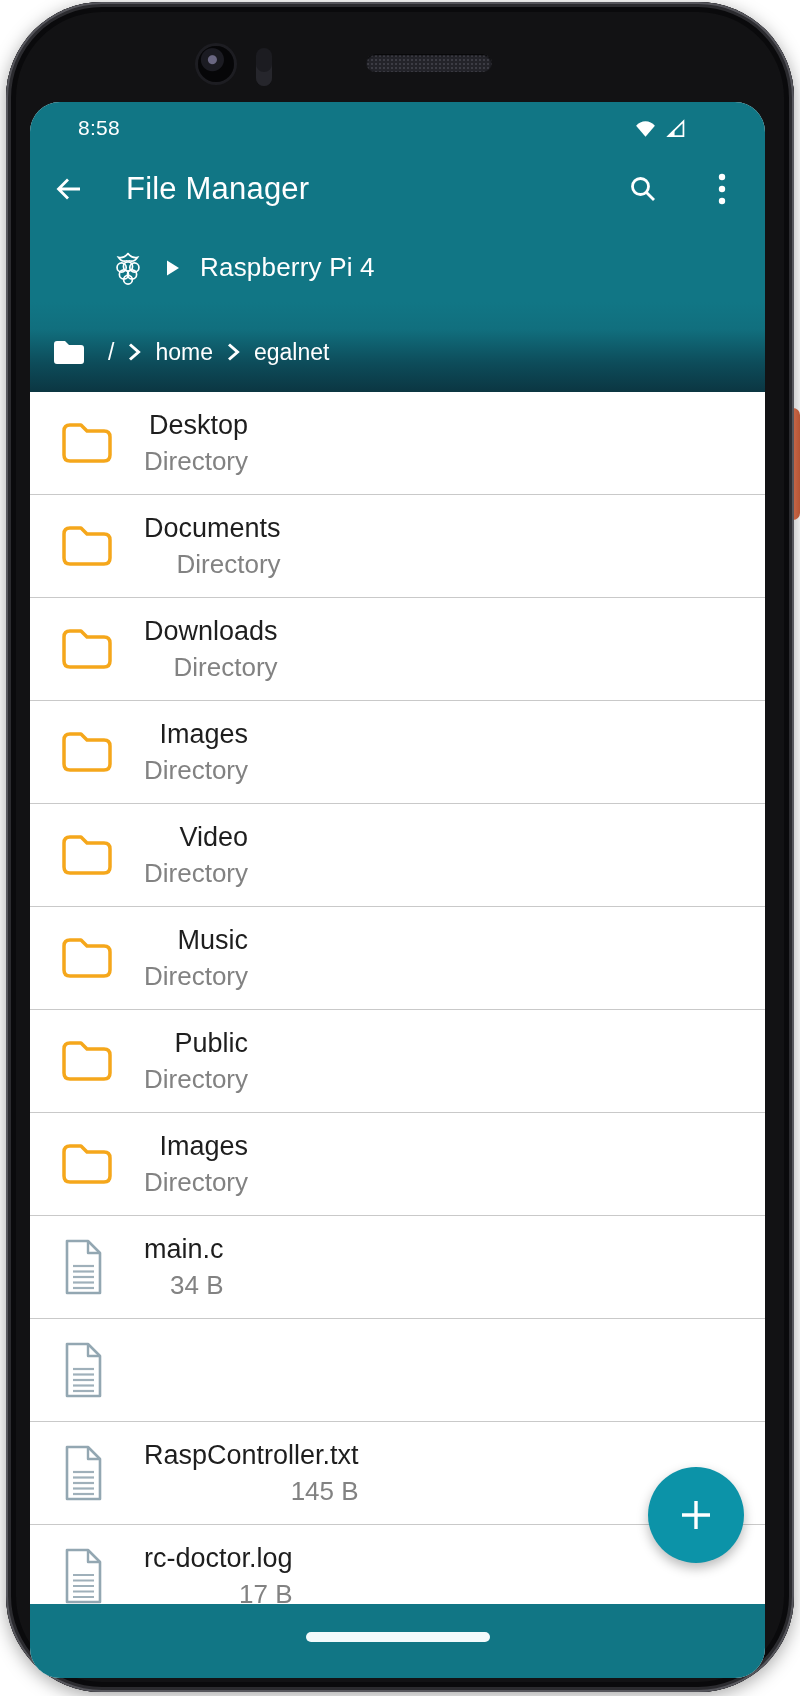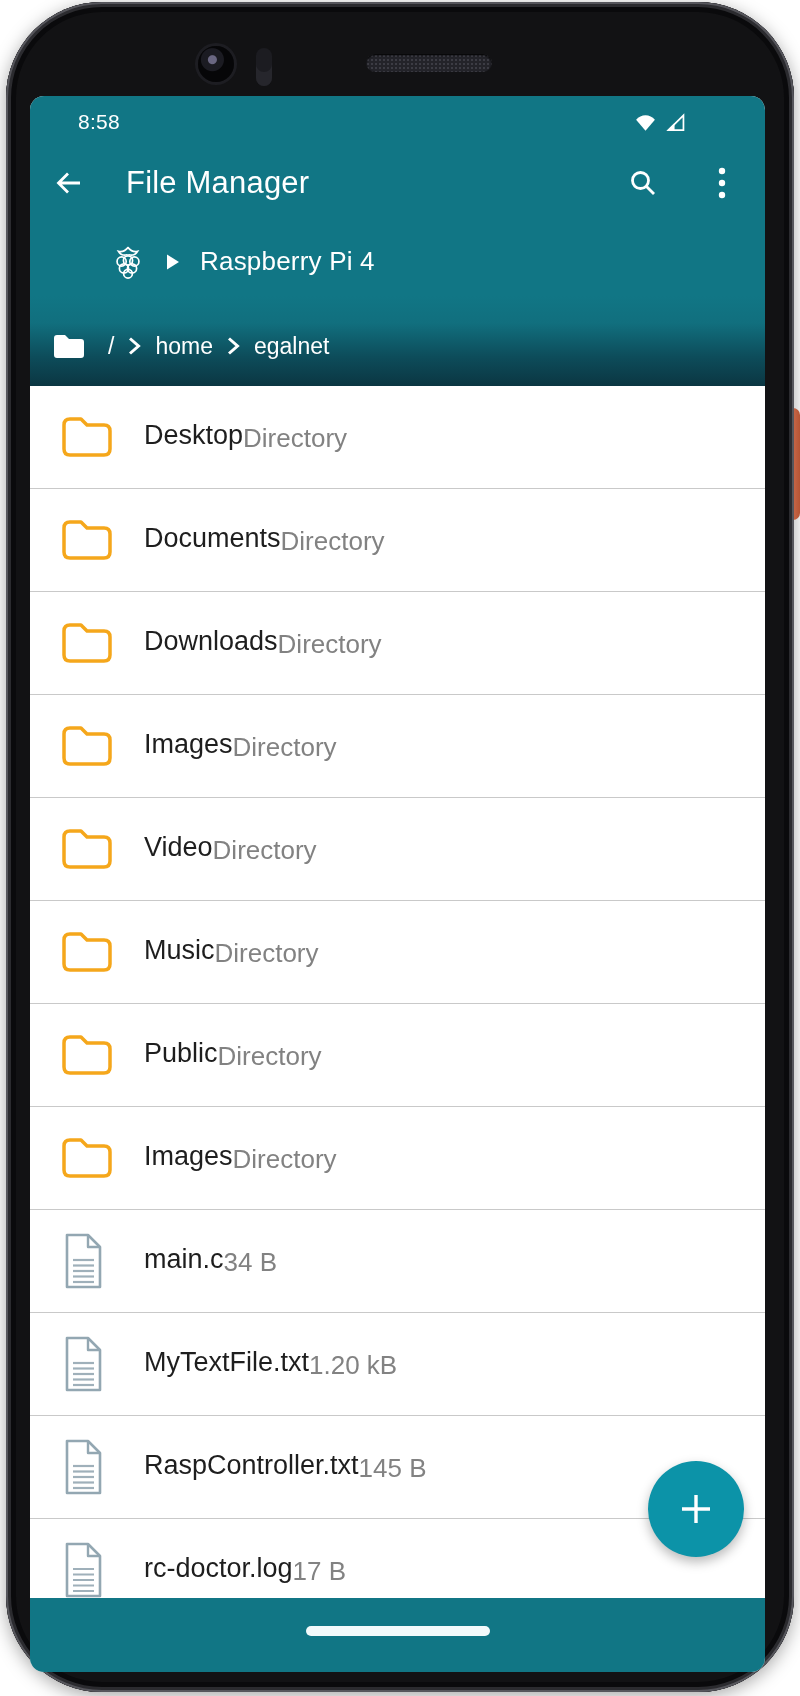--- a/index.html
+++ b/index.html
@@ -16,21 +16,21 @@
   .camera{position:absolute;left:192px;top:44px;width:36px;height:36px;border-radius:50%;
           background:radial-gradient(circle at 40% 38%,#6a6782 0 4px,#1b1b22 5px 11px,#060608 12px);
           box-shadow:0 0 0 3px #1d1d22;}
   .sensor{position:absolute;left:250px;top:46px;width:16px;height:38px;border-radius:9px;
           background:#1c1c21;box-shadow:inset 0 -14px 0 #26262c;}
   .speaker{position:absolute;left:360px;top:52px;width:126px;height:18px;border-radius:10px;
            background:#232329;background-image:radial-gradient(#3c3c44 1px,transparent 1.3px);
            background-size:4px 4px;box-shadow:inset 0 1px 2px #000;}
 
   
-  .screen{position:absolute;left:24px;top:94px;width:735px;height:1576px;border-radius:14px;
+  .screen{position:absolute;left:24px;top:100px;width:735px;height:1576px;border-radius:30px;
           background:#ffffff;overflow:hidden;}
 
   .status-bar{height:48px;background:#117685;display:flex;align-items:center;
               padding:4px 78px 0 48px;box-sizing:border-box;color:#fff;}
   .time{font-size:21px;letter-spacing:.3px;}
   .sicons{margin-left:auto;display:flex;align-items:center;gap:7px;}
 
   .app-bar{height:77px;background:#117685;display:flex;align-items:center;
            padding:0 19px 0 14px;box-sizing:border-box;}
   .icon-btn{width:48px;height:48px;border:none;background:transparent;padding:0;
@@ -47,21 +47,21 @@
              padding:10px 0 0 22px;
              background:linear-gradient(180deg,#117685 0%,#116F7E 30%,#0D4C5A 68%,#0B3642 100%);}
   .crumb-txt{color:#fff;font-size:23px;}
   .crumb-root{margin-left:22px;}
   .crumb-chev{margin:0 13px;display:block;}
 
   .file-list{background:#fff;}
   .file-row{height:103px;display:flex;align-items:center;padding-left:30px;
             box-sizing:border-box;border-bottom:1px solid #C9C9C9;background:#fff;cursor:pointer;}
   .icon-wrap{width:84px;display:flex;align-items:center;}
-  .row-text{display:flex;flex-direction:row;text-align:right;}
+  .row-text{display:flex;flex-direction:column;text-align:right;}
   .row-title{font-size:27px;color:#1E1E1E;line-height:1.25;}
   .row-meta{font-size:26px;color:#828282;margin-top:4px;line-height:1.2;}
 
   .fab{position:absolute;left:618px;top:1365px;width:96px;height:96px;border-radius:50%;
        background:#0C93A8;border:none;display:flex;align-items:center;justify-content:center;
        box-shadow:0 5px 12px rgba(0,0,0,.28);cursor:pointer;z-index:5;}
 
   .nav-bar{position:absolute;left:0;right:0;bottom:0;height:74px;background:#117685;z-index:4;
            display:flex;align-items:center;justify-content:center;}
   .pill{width:184px;height:10px;border-radius:6px;background:#F2FAFB;margin-bottom:8px;}
@@ -281,24 +281,20 @@
         <path d="M28,3 L28,15 L40,15" fill="none" stroke="#93A7B2" stroke-width="2.4" stroke-linejoin="round"></path>
         <g stroke="#9FB0BA" stroke-width="2.2">
           <path d="M13,28 H34"></path>
                 <path d="M13,33.5 H34"></path>
                 <path d="M13,39 H34"></path>
                 <path d="M13,44.5 H34"></path>
                 <path d="M13,50 H34"></path>
         </g>
       </svg>
     </span>
-    <span class="row-text">
-      <span class="row-title">MyTextFile.txt</span>
-      <span class="row-meta">1.20 kB</span>
-    </span>
   </div>
 
   <div class="file-row">
     <span class="icon-wrap">
 
       <svg class="icon-file" width="46" height="58" viewBox="0 0 46 58">
         <path d="M7,3 L28,3 L40,15 L40,55 L7,55 Z" fill="none" stroke="#93A7B2" stroke-width="2.6" stroke-linejoin="round"></path>
         <path d="M28,3 L28,15 L40,15" fill="none" stroke="#93A7B2" stroke-width="2.4" stroke-linejoin="round"></path>
         <g stroke="#9FB0BA" stroke-width="2.2">
           <path d="M13,28 H34"></path>

